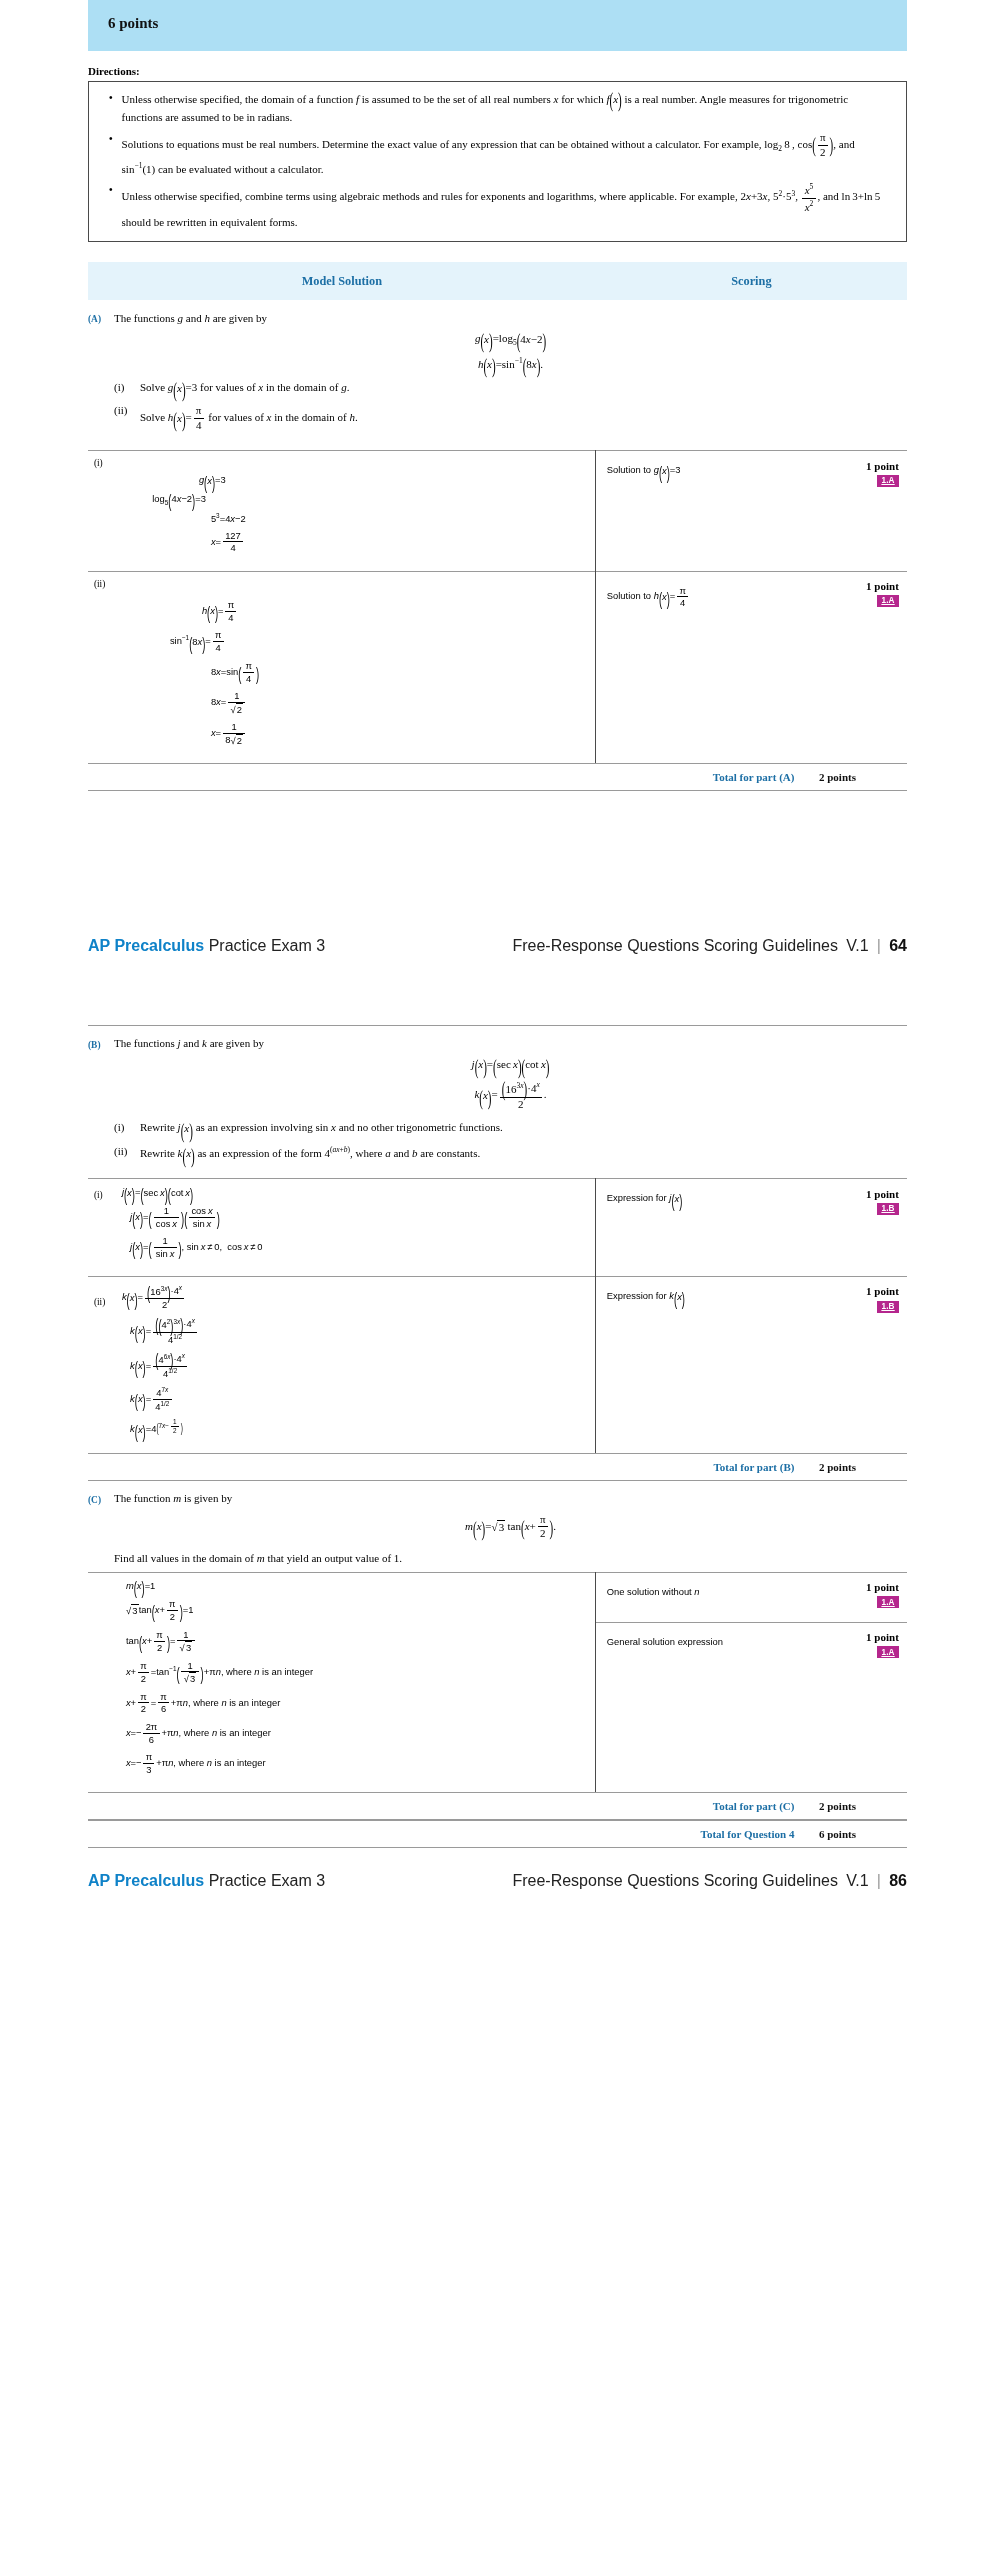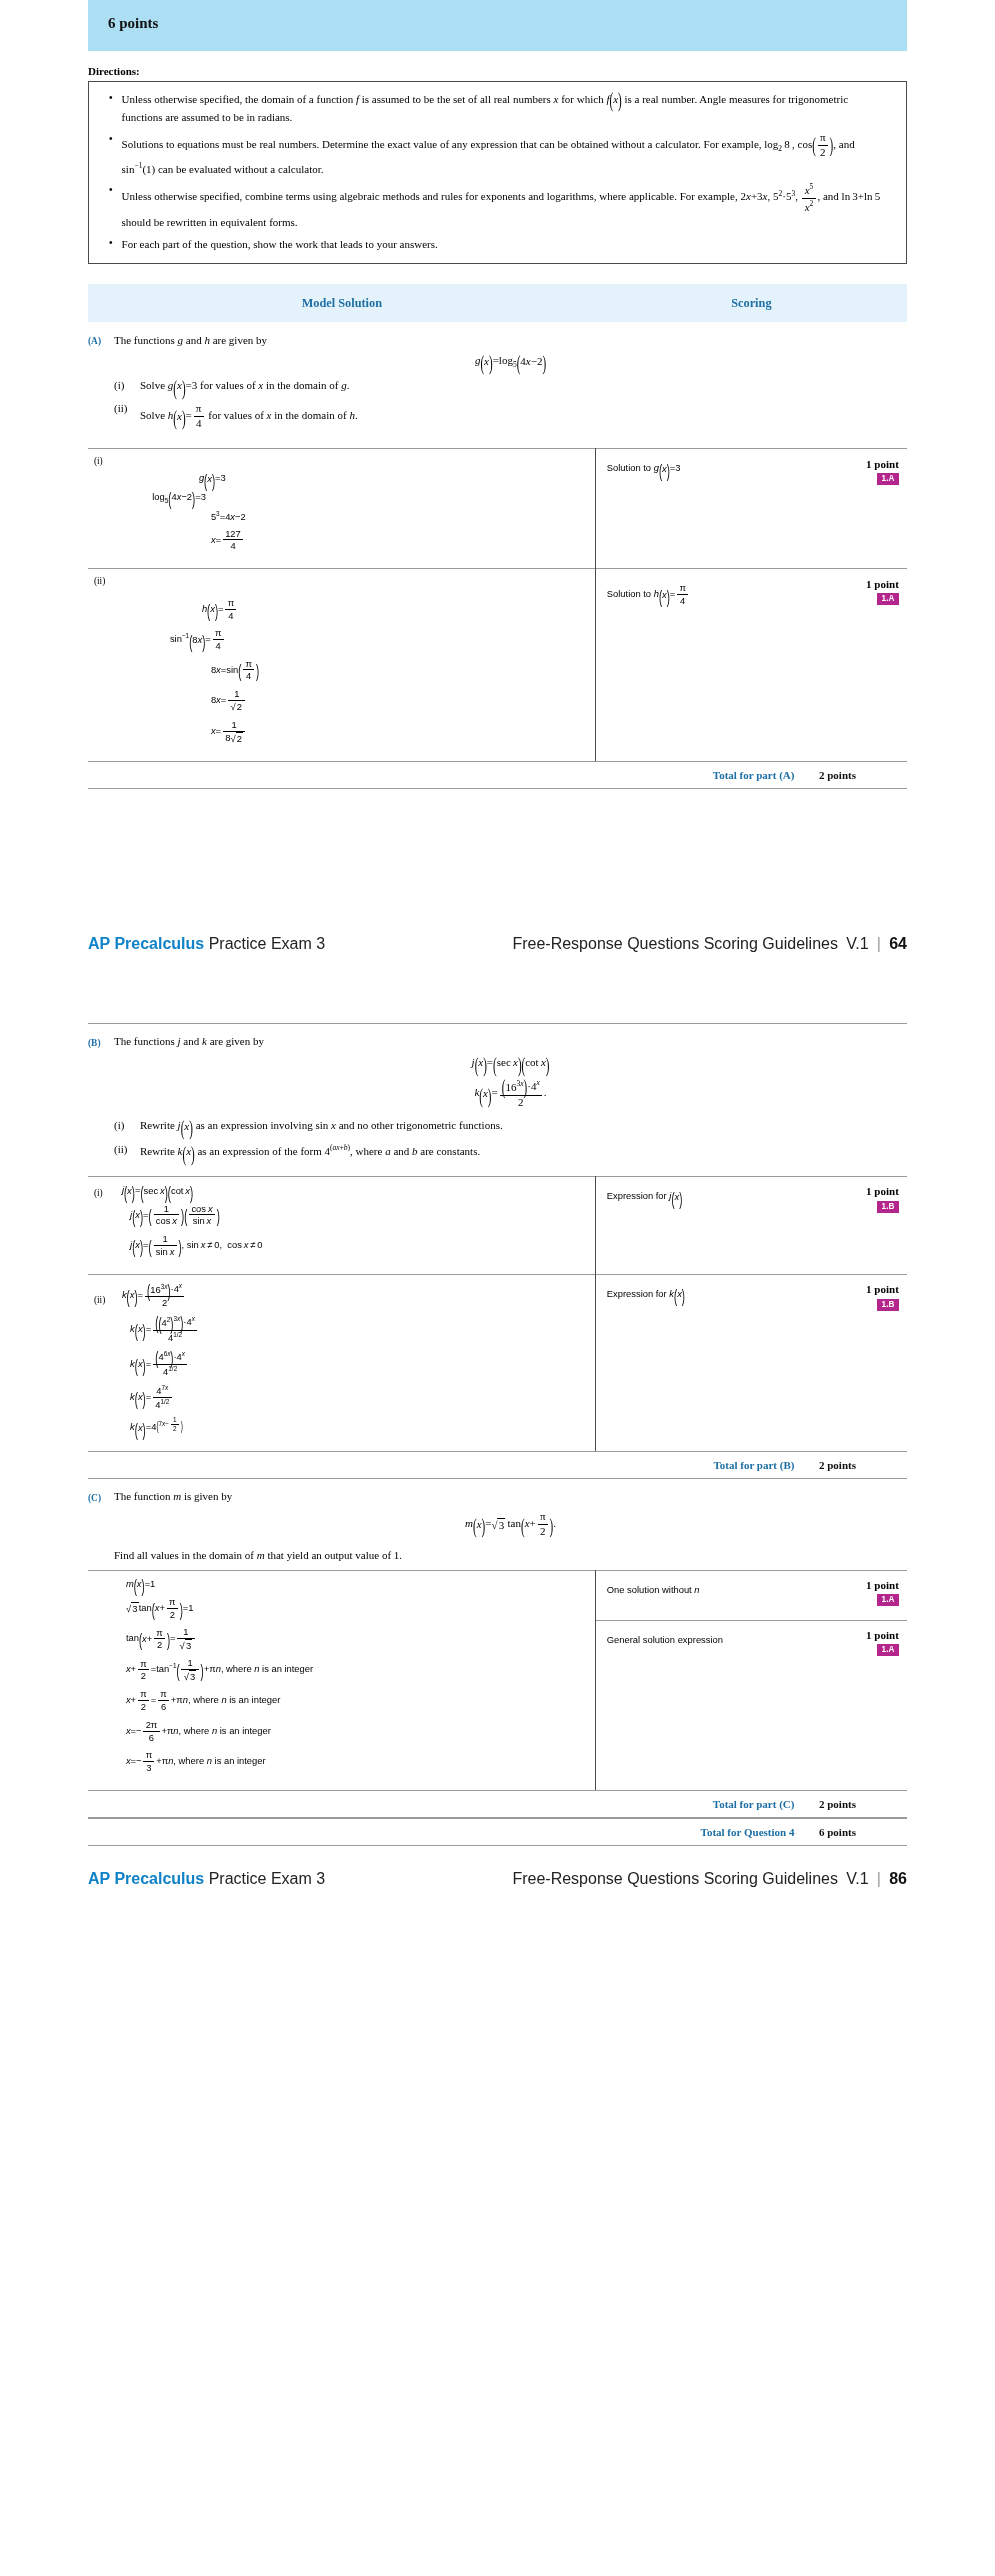--- a/index.html
+++ b/index.html
@@ -61,21 +61,21 @@
   table.sol { width:100%; border-collapse:collapse; margin-top:8.2px; table-layout:fixed; }
   table.sol td { vertical-align:top; padding:7px 5.9px 10.5px 5.9px; }
   table.sol tr.row-top td { border-top:1.2px solid #9a9a9a; }
   table.sol td.work { width:62%; border-right:0.6px solid #4a4a4a; }
   table.sol td.crit { width:26%; font-size:10px; padding-top:13px; padding-left:10.5px; }
   table.sol td.pts  { width:12%; text-align:right; padding-right:8.2px; padding-top:8.2px;}
   .pt-label { font-weight:bold; font-size:11px; }
   .badge {
     display:inline-block; background:#b5268d; color:#fff; font-weight:bold;
     font-size:8.2px; padding:1.2px 4.1px 1.8px 4.1px; margin-top:3.5px;
-    font-family:"Liberation Sans", sans-serif; letter-spacing:0.2px;
+    font-family:"Liberation Sans", sans-serif; letter-spacing:0.2px;text-decoration:underline;
   }
   .rlabel { font-size:9.4px; font-family:"Liberation Sans", sans-serif; }
   .worklines { font-family:"Liberation Sans", sans-serif; }
   .workline { margin: 0 0 5.9px 0; text-align:left; }
   .sub-marker { font-size:9.4px; font-family:"Liberation Serif", serif; }
 
   
   .total-row {
     border-top:1.2px solid #9a9a9a; border-bottom:1.2px solid #9a9a9a;
     display:flex; justify-content:flex-end; align-items:center;
@@ -132,41 +132,41 @@
           <span class="mi">f</span><span class="bigparen"><span class="lp">(</span><span class="mi">x</span><span class="rp">)</span></span> is a real number. Angle measures for trigonometric functions are assumed to be in radians.
         </li>
         <li>
           Solutions to equations must be real numbers. Determine the exact value of any expression that can be obtained
           without a calculator. For example, log<sub class="sm">2</sub> 8 , cos<span class="bigparen"><span class="lp">(</span><span class="frac"><span class="num">π</span><span class="den">2</span></span><span class="rp">)</span></span>, and sin<sup class="sm">−1</sup>(1) can be evaluated without a calculator.
         </li>
         <li>
           Unless otherwise specified, combine terms using algebraic methods and rules for exponents and logarithms, where
           applicable. For example, 2<span class="mi">x</span>+3<span class="mi">x</span>, 5<sup class="sm">2</sup>·5<sup class="sm">3</sup>, <span class="frac"><span class="num"><span class="mi">x</span><sup class="sm">5</sup></span><span class="den"><span class="mi">x</span><sup class="sm">2</sup></span></span>, and ln 3+ln 5 should be rewritten in equivalent forms.
         </li>
-        <li>
-          For each part of the question, show the work that leads to your answers.
-        </li>
       </ul>
     </div>
   </div>
 
   <div class="inner">
     <div class="ms-head">
       <div class="c1"><span>Model Solution</span></div>
       <div class="c2"><span>Scoring</span></div>
     </div>
   </div>
 
   <div class="inner">
     <div class="part">
       <div class="part-letter">(A)</div>
       <div class="part-body">
         <div>The functions <span class="mi">g</span> and <span class="mi">h</span> are given by</div>
         <div class="centered-eq">
           <span class="mi">g</span><span class="bigparen"><span class="lp">(</span><span class="mi">x</span><span class="rp">)</span></span>=log<sub class="sm">5</sub><span class="bigparen"><span class="lp">(</span>4<span class="mi">x</span>−2<span class="rp">)</span></span>
+        </div>
+        <div class="centered-eq">
+          <span class="mi">h</span><span class="bigparen"><span class="lp">(</span><span class="mi">x</span><span class="rp">)</span></span>=sin<sup class="sm">−1</sup><span class="bigparen"><span class="lp">(</span>8<span class="mi">x</span><span class="rp">)</span></span>.
         </div>
         <div class="subitems">
           <div class="subitem">
             <div class="tag">(i)</div>
             <div>Solve <span class="mi">g</span><span class="bigparen"><span class="lp">(</span><span class="mi">x</span><span class="rp">)</span></span>=3 for values of <span class="mi">x</span> in the domain of <span class="mi">g</span>.</div>
           </div>
           <div class="subitem">
             <div class="tag">(ii)</div>
             <div>Solve <span class="mi">h</span><span class="bigparen"><span class="lp">(</span><span class="mi">x</span><span class="rp">)</span></span>=<span class="frac"><span class="num">π</span><span class="den">4</span></span> for values of <span class="mi">x</span> in the domain of <span class="mi">h</span>.</div>
           </div>

